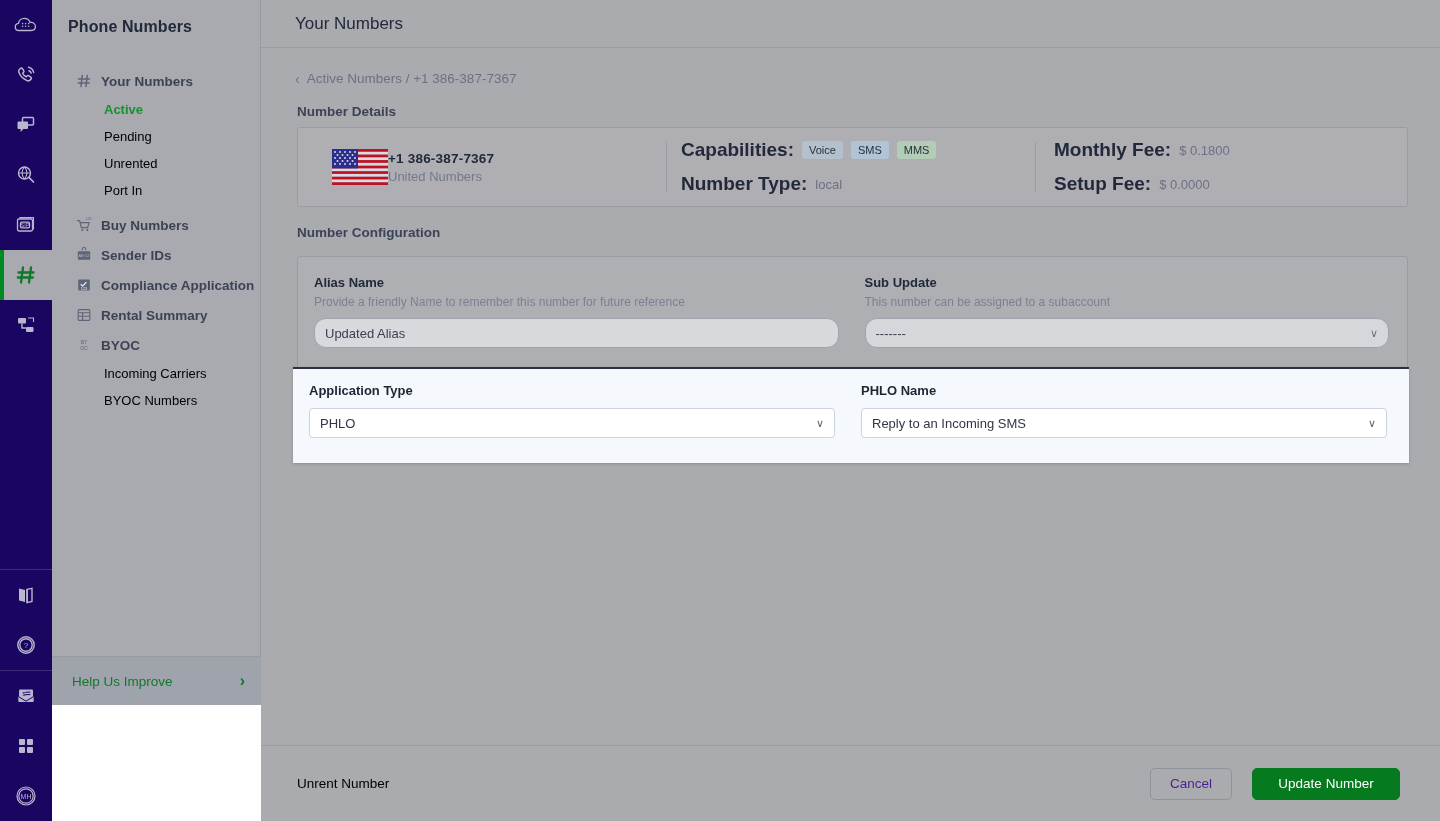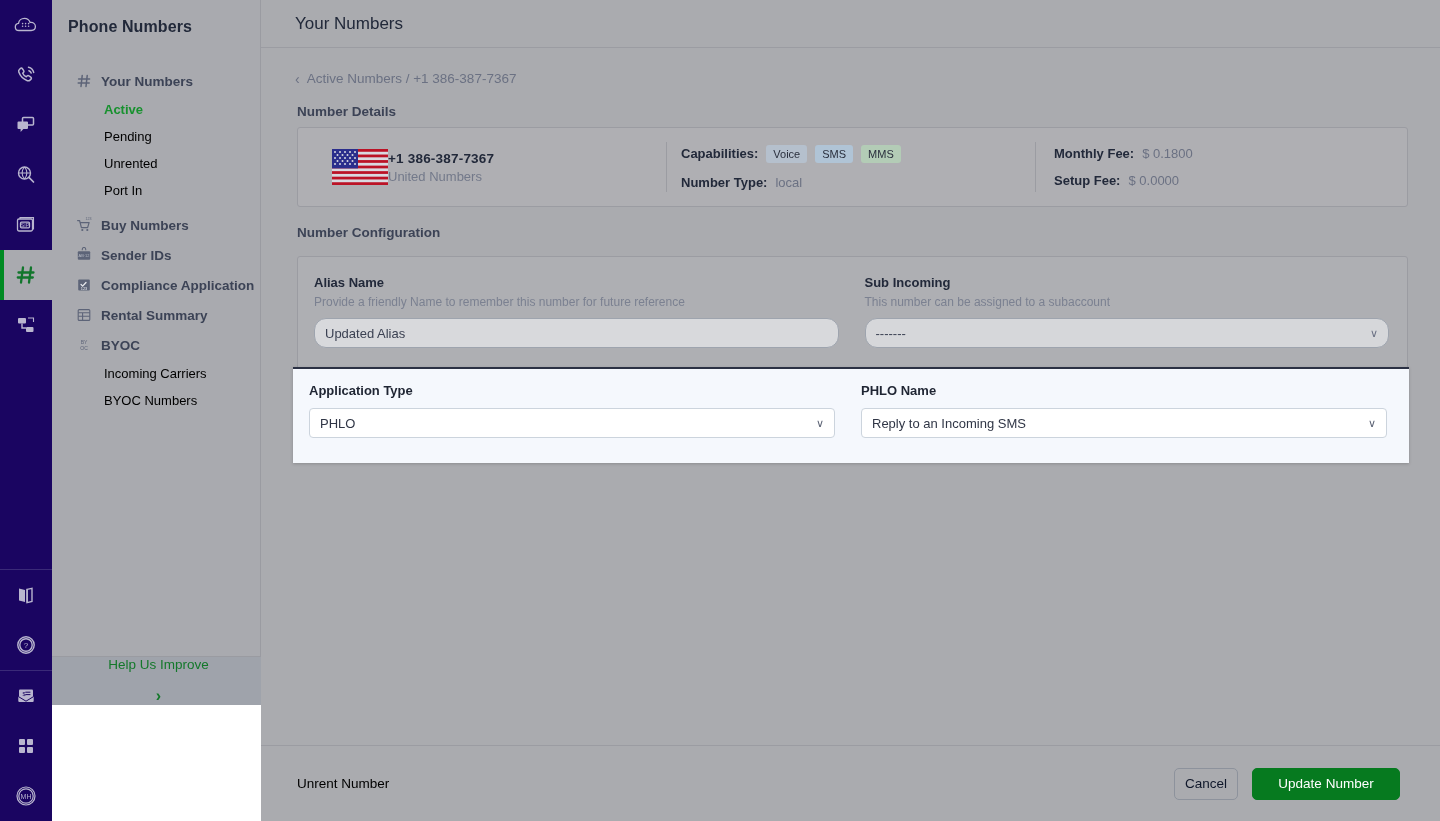--- a/index.html
+++ b/index.html
@@ -58,21 +58,21 @@
     padding: 6px 0 6px 52px; cursor: pointer;
   }
   .nav-sub.active { color: #17912e; font-weight: bold; }
 
   .help-bar {
     position: absolute; left: 0; bottom: 0;
     width: 209px; height: 49px;
     background: #9fa3ab;
     border-top: 1px solid #9a9ba1;
     display: flex; align-items: center; justify-content: space-between;
-    padding: 0 16px 0 20px; cursor: pointer; flex-direction: column;
+    padding: 0 16px 0 20px; cursor: pointer;
   }
   .help-bar .label { font-size: 13.5px; color: #13782a; }
   .help-bar .chev { font-size: 16px; color: #13782a; font-weight: bold; }
 
   
   .main {
     position: absolute; left: 261px; top: 0;
     width: 1179px; height: 821px;
     background: #aaabaf;
   }
@@ -107,21 +107,21 @@
   .col-div { width: 1px; background: #9b9ca2; margin: 14px 0; }
   .col-b { width: 368px; padding-left: 14px; gap: 12px; }
   .col-c { flex: 1; padding-left: 18px; gap: 12px; }
 
   .num-row { display: flex; align-items: center; }
   .flag { width: 56px; height: 36px; display: block; flex: 0 0 56px; }
   .num-main { font-size: 13.5px; font-weight: bold; color: #22293a; letter-spacing: .2px; }
   .num-sub { font-size: 13px; color: #73798a; margin-top: 3px; }
 
   .kv { display: flex; align-items: center; gap: 8px; }
-  .kv .k { font-size: 13px; font-weight: bold; color: #22293a; }
+  .kv .k { font-size: 19px; font-weight: bold; color: #22293a; }
   .kv .v { font-size: 13px; color: #6b7183; }
   .badge {
     font-size: 11px; color: #2a2f3d;
     padding: 3px 7px; border-radius: 3px;
   }
   .badge.voice { background: #b5c0cd; }
   .badge.sms { background: #b0c4d6; }
   .badge.mms { background: #b3ccb6; }
 
   
@@ -183,22 +183,22 @@
     padding: 0 40px 0 36px;
   }
   .unrent { font-size: 13.5px; color: #000000; cursor: pointer; }
   .foot-spacer { flex: 1; }
   .btn {
     height: 32px; border-radius: 5px;
     display: flex; align-items: center; justify-content: center;
     font-size: 13.5px; cursor: pointer;
   }
   .btn-cancel {
-    width: 64px; border: 1px solid #8d929c;
-    background: transparent; color: #0f172a; margin-right: 14px;
+    width: 82px; border: 1px solid #8d929c;
+    background: transparent; color: #4c1d95; margin-right: 20px;
   }
   .btn-primary {
     width: 148px; background: #067a1f; color: #ffffff; border: 1px solid #067a1f;
   }
 </style>
 </head>
 <body>
 
 <div id="root">
 
@@ -518,21 +518,21 @@
 
         <div class="cfg-field">
           <div class="f-label">Alias Name</div>
           <div class="f-hint">Provide a friendly Name to remember this number for future reference</div>
           <div class="f-ctl input">
             <span class="val">Updated Alias</span>
           </div>
         </div>
 
         <div class="cfg-field">
-          <div class="f-label">Sub Incoming</div>
+          <div class="f-label">Sub Update</div>
           <div class="f-hint">This number can be assigned to a subaccount</div>
           <div class="f-ctl">
             <span class="val">-------</span>
             <span class="caret">∨</span>
           </div>
         </div>
       </div>
     </div>
 
     <div class="hl-panel">

